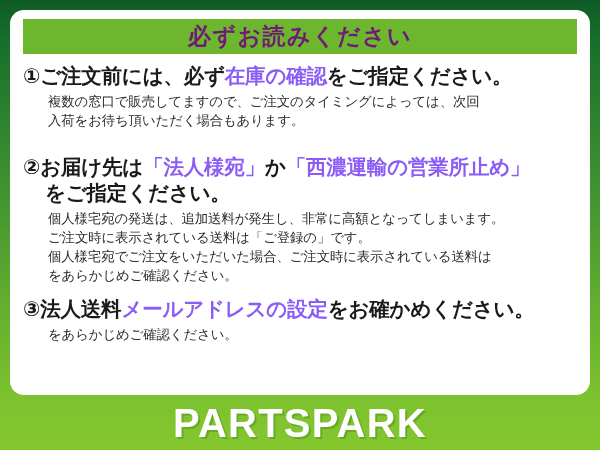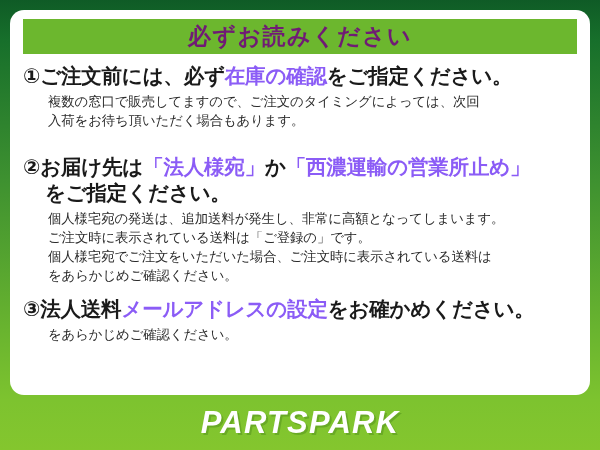--- a/index.html
+++ b/index.html
@@ -114,26 +114,25 @@
     left: 0;
     bottom: 0;
     width: 600px;
     height: 55px;
     display: flex;
     align-items: center;
     justify-content: center;
   }
   .brand {
     color: #ffffff;
-    font-size: 31px;
+    font-size: 40px;
     font-weight: bold;
     letter-spacing: 1.2px;
     line-height: 1;
     text-shadow: 2px 2px 0 rgba(60,120,20,0.35);
-    font-style: italic;
   }
 </style>
 </head>
 <body>
 
 <div class="banner">
 
   <div class="card">
 
     <div class="header-bar">

